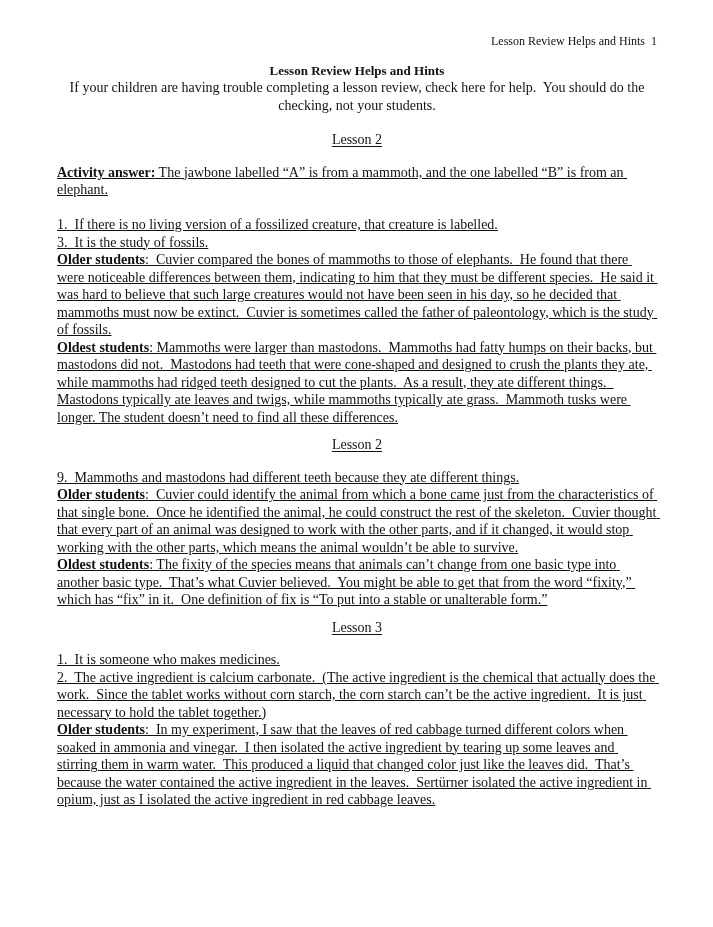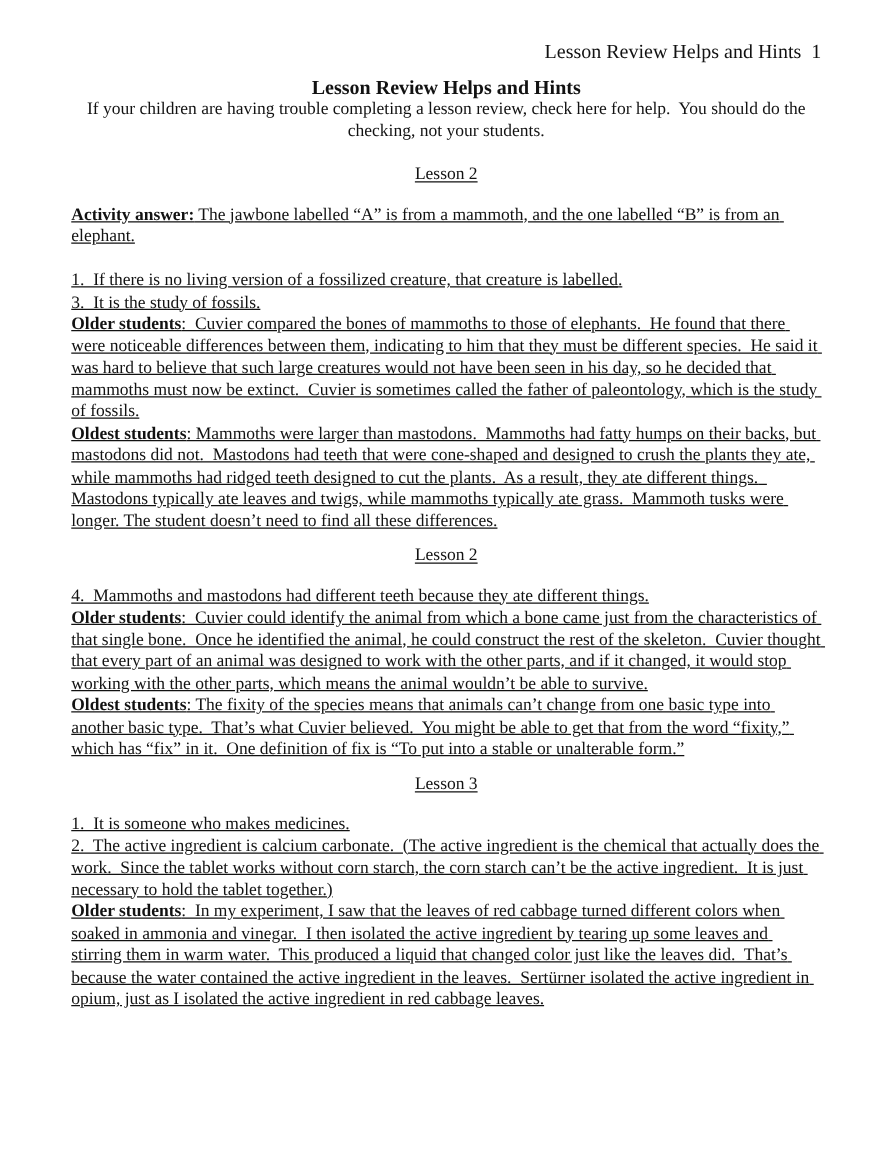--- a/index.html
+++ b/index.html
@@ -12,22 +12,22 @@
     overflow:hidden;
   }
   .content{
     position:absolute;
     left:57px;top:33px;
     width:600px;
     font-size:14px;
     line-height:17.5px;
   }
   p,h1,h2,.hdr{margin:0;padding:0;white-space:pre-wrap;}
-  .hdr{text-align:right;font-size:16px;}
-  .title{text-align:center;font-weight:bold;font-size:16px;}
+  .hdr{text-align:right;font-size:12px;}
+  .title{text-align:center;font-weight:bold;font-size:13px;}
   .centered{text-align:center;}
   .lesson-heading{font-weight:normal;font-size:14px;text-align:center;}
   .lesson-heading u{text-underline-offset:2px;}
   .para{ text-align:left;text-decoration:underline;}
   b{font-weight:bold;}
   .sp-a{height:11px;}
   .sp-b{height:17px;}
   .sp-c{height:15px;}
   .sp-d{height:17.5px;}
   .sp-e{height:10px;}
@@ -63,21 +63,21 @@
     <p class="para"><b>Older students</b><span>:  Cuvier compared the bones of mammoths to those of elephants.  He found that there were noticeable differences between them, indicating to him that they must be different species.  He said it was hard to believe that such large creatures would not have been seen in his day, so he decided that mammoths must now be extinct.  Cuvier is sometimes called the father of paleontology, which is the study of fossils.</span></p>
 
     <p class="para"><b>Oldest students</b><span>: Mammoths were larger than mastodons.  Mammoths had fatty humps on their backs, but mastodons did not.  Mastodons had teeth that were cone-shaped and designed to crush the plants they ate, while mammoths had ridged teeth designed to cut the plants.  As a result, they ate different things.  Mastodons typically ate leaves and twigs, while mammoths typically ate grass.  Mammoth tusks were longer. The student doesn’t need to find all these differences.</span></p>
 
     <div class="sp-e"></div>
 
     <h2 class="lesson-heading"><u>Lesson 2</u></h2>
 
     <div class="sp-c"></div>
 
-    <p class="para">4.  Mammoths and mastodons had different teeth because they ate different things.</p>
+    <p class="para">9.  Mammoths and mastodons had different teeth because they ate different things.</p>
 
     <p class="para"><b>Older students</b><span>:  Cuvier could identify the animal from which a bone came just from the characteristics of that single bone.  Once he identified the animal, he could construct the rest of the skeleton.  Cuvier thought that every part of an animal was designed to work with the other parts, and if it changed, it would stop working with the other parts, which means the animal wouldn’t be able to survive.</span></p>
 
     <p class="para"><b>Oldest students</b><span>: The fixity of the species means that animals can’t change from one basic type into another basic type.  That’s what Cuvier believed.  You might be able to get that from the word “fixity,” which has “fix” in it.  One definition of fix is “To put into a stable or unalterable form.”</span></p>
 
     <div class="sp-e"></div>
 
     <h2 class="lesson-heading"><u>Lesson 3</u></h2>
 
     <div class="sp-c"></div>

